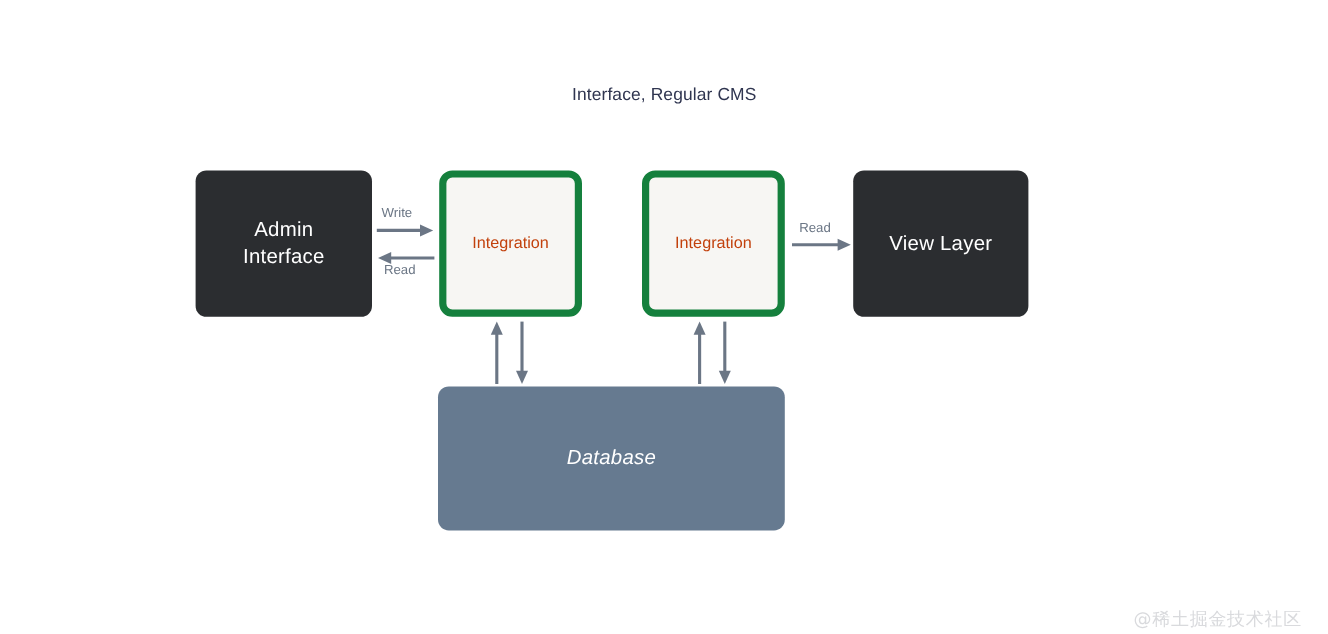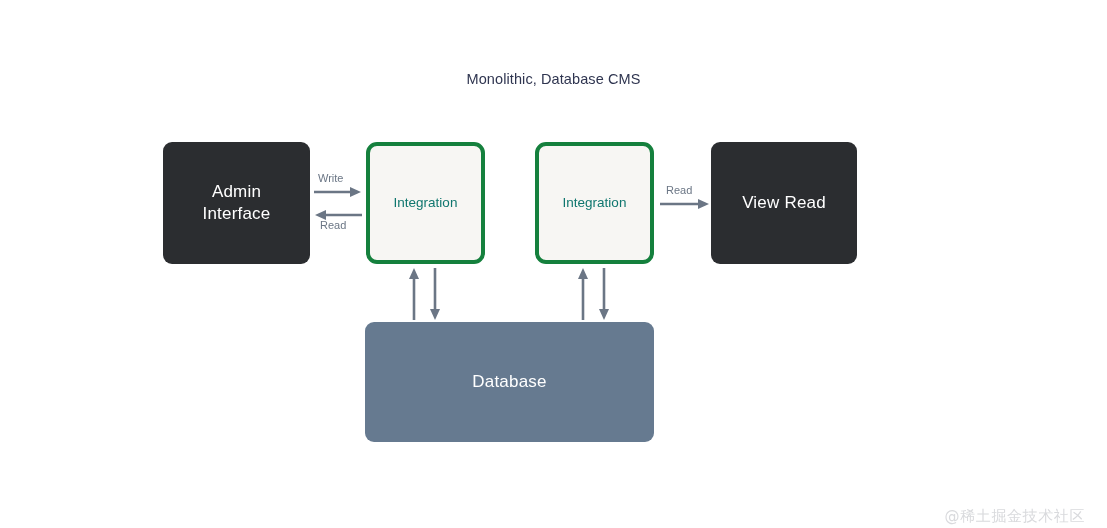--- a/index.html
+++ b/index.html
@@ -53,33 +53,34 @@
     background: #2b2d30;
     color: #ffffff;
     font-size: 17px;
     font-weight: 500;
     letter-spacing: 0.2px;
   }
 
   
   .node.light {
     background: #f7f6f3;
-    color: #0f766e;
-    border: 4px solid #15803d;
+    color: #c2410c;
+    border: 6px solid #15803d;
     font-size: 13.5px;
     font-weight: 500;
     border-radius: 11px;
   }
   .node.database {
     background: #667a90;
     color: #ffffff;
     font-size: 17px;
     font-weight: 500;
     letter-spacing: 0.2px;
     border-radius: 9px;
+    font-style: italic;
   }
 
   
   #node-admin     { left: 163px; top: 142px; width: 147px; height: 122px; }
   #node-integration-1 { left: 366px; top: 142px; width: 119px; height: 122px; }
   #node-integration-2 { left: 535px; top: 142px; width: 119px; height: 122px; }
   #node-view      { left: 711px; top: 142px; width: 146px; height: 122px; }
   #node-database  { left: 365px; top: 322px; width: 289px; height: 120px; }
 
   
@@ -121,37 +122,37 @@
     color: #d9dadd;
     letter-spacing: 0.6px;
     font-family: "DejaVu Sans", "Liberation Sans", sans-serif;
   }
 </style>
 </head>
 <body>
 
 <div id="canvas">
 
-  <div class="diagram-title">Monolithic, Database CMS</div>
+  <div class="diagram-title">Interface, Regular CMS</div>
 
   <div class="node dark" id="node-admin">
     <span class="node-label">Admin
 Interface</span>
   </div>
 
   <div class="node light" id="node-integration-1">
     <span class="node-label">Integration</span>
   </div>
 
   <div class="node light" id="node-integration-2">
     <span class="node-label">Integration</span>
   </div>
 
   <div class="node dark" id="node-view">
-    <span class="node-label">View Read</span>
+    <span class="node-label">View Layer</span>
   </div>
 
   <div class="node database" id="node-database">
     <span class="node-label">Database</span>
   </div>
 
   <svg id="arrow-layer" viewBox="0 0 1107 528" width="1107" height="528">
 
     <g>
       <line class="arrow-line" x1="314" y1="192" x2="352" y2="192"></line>

